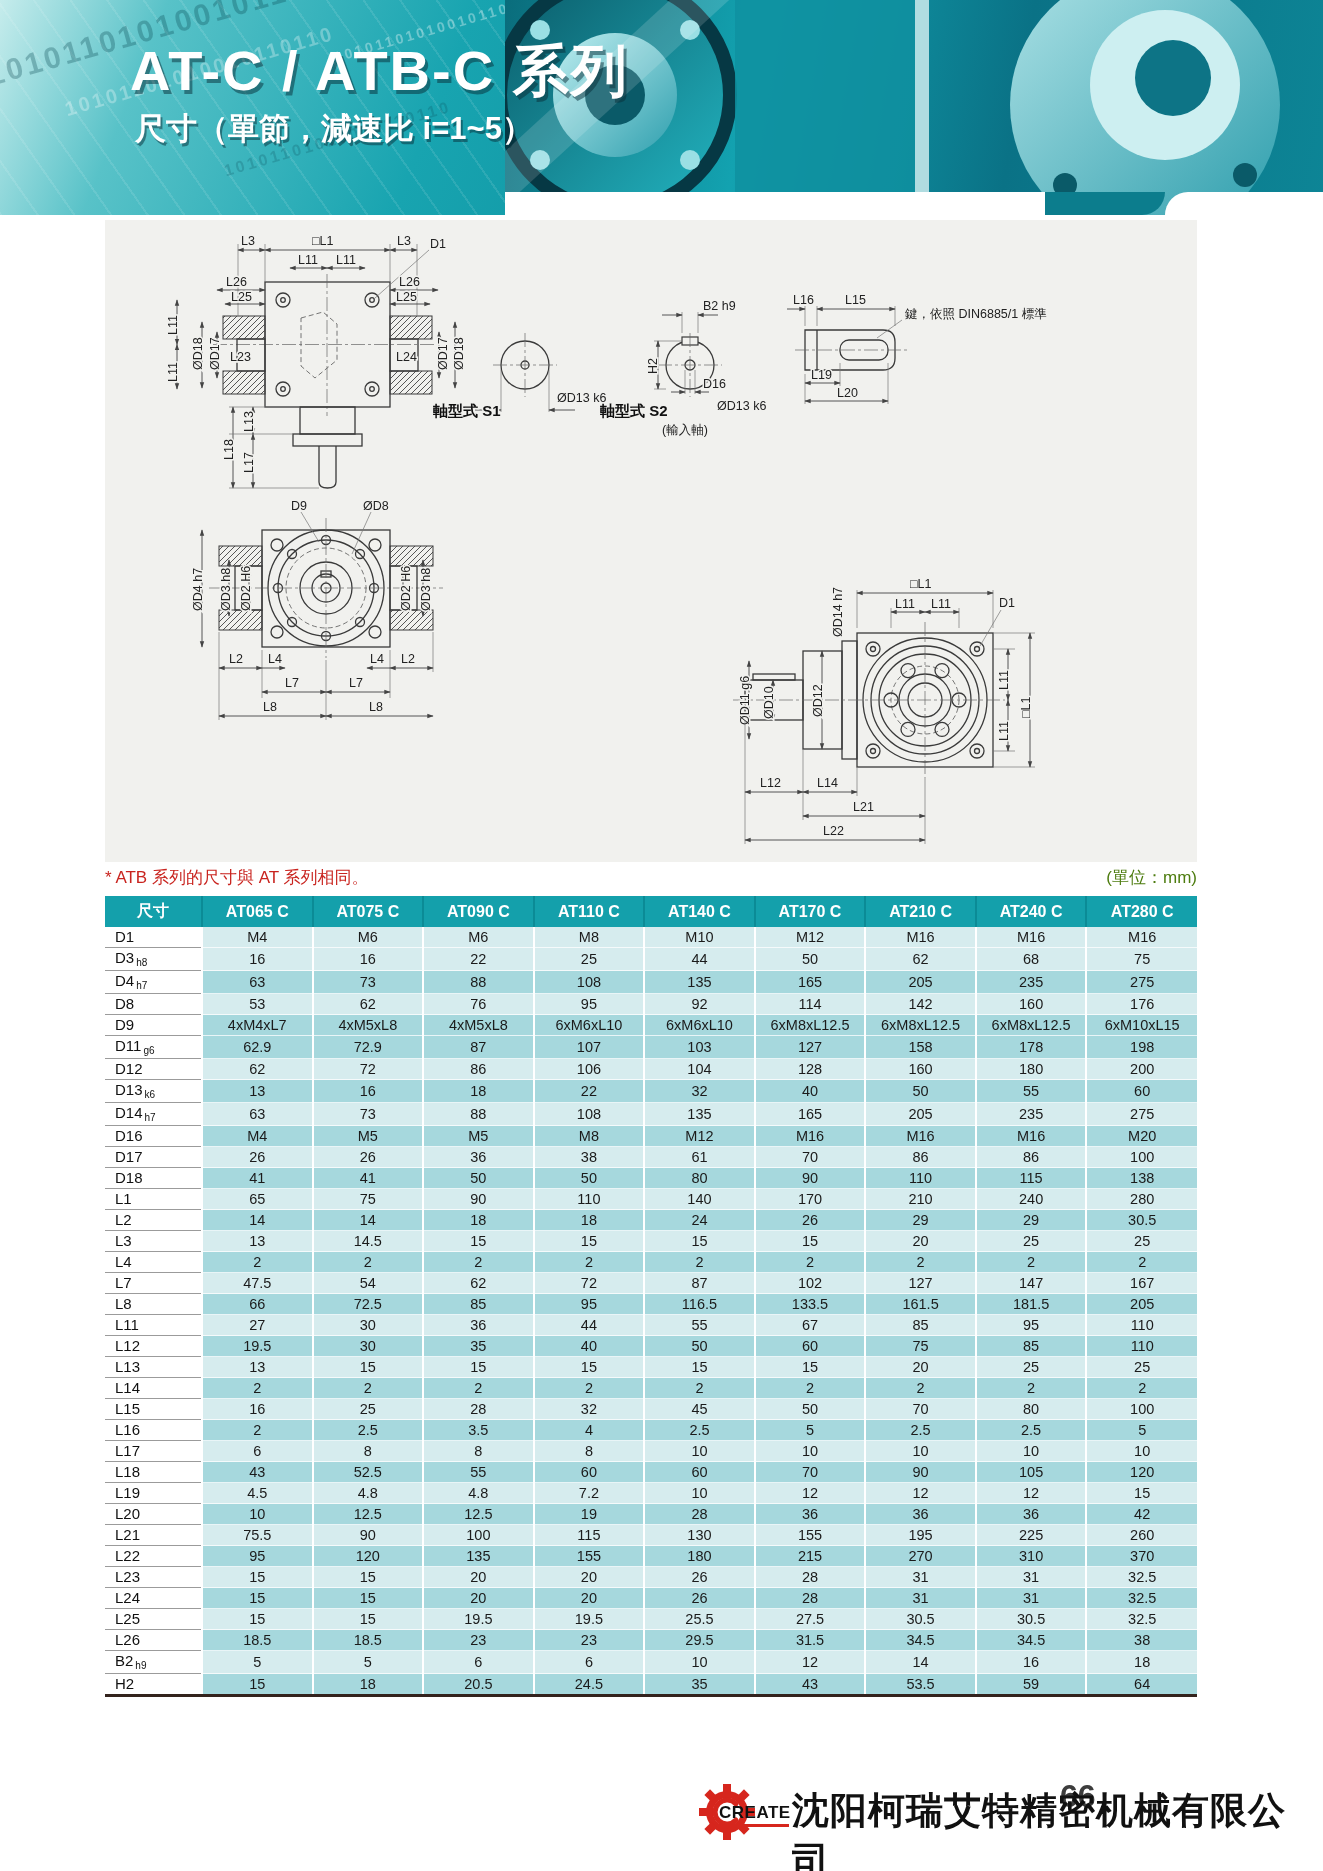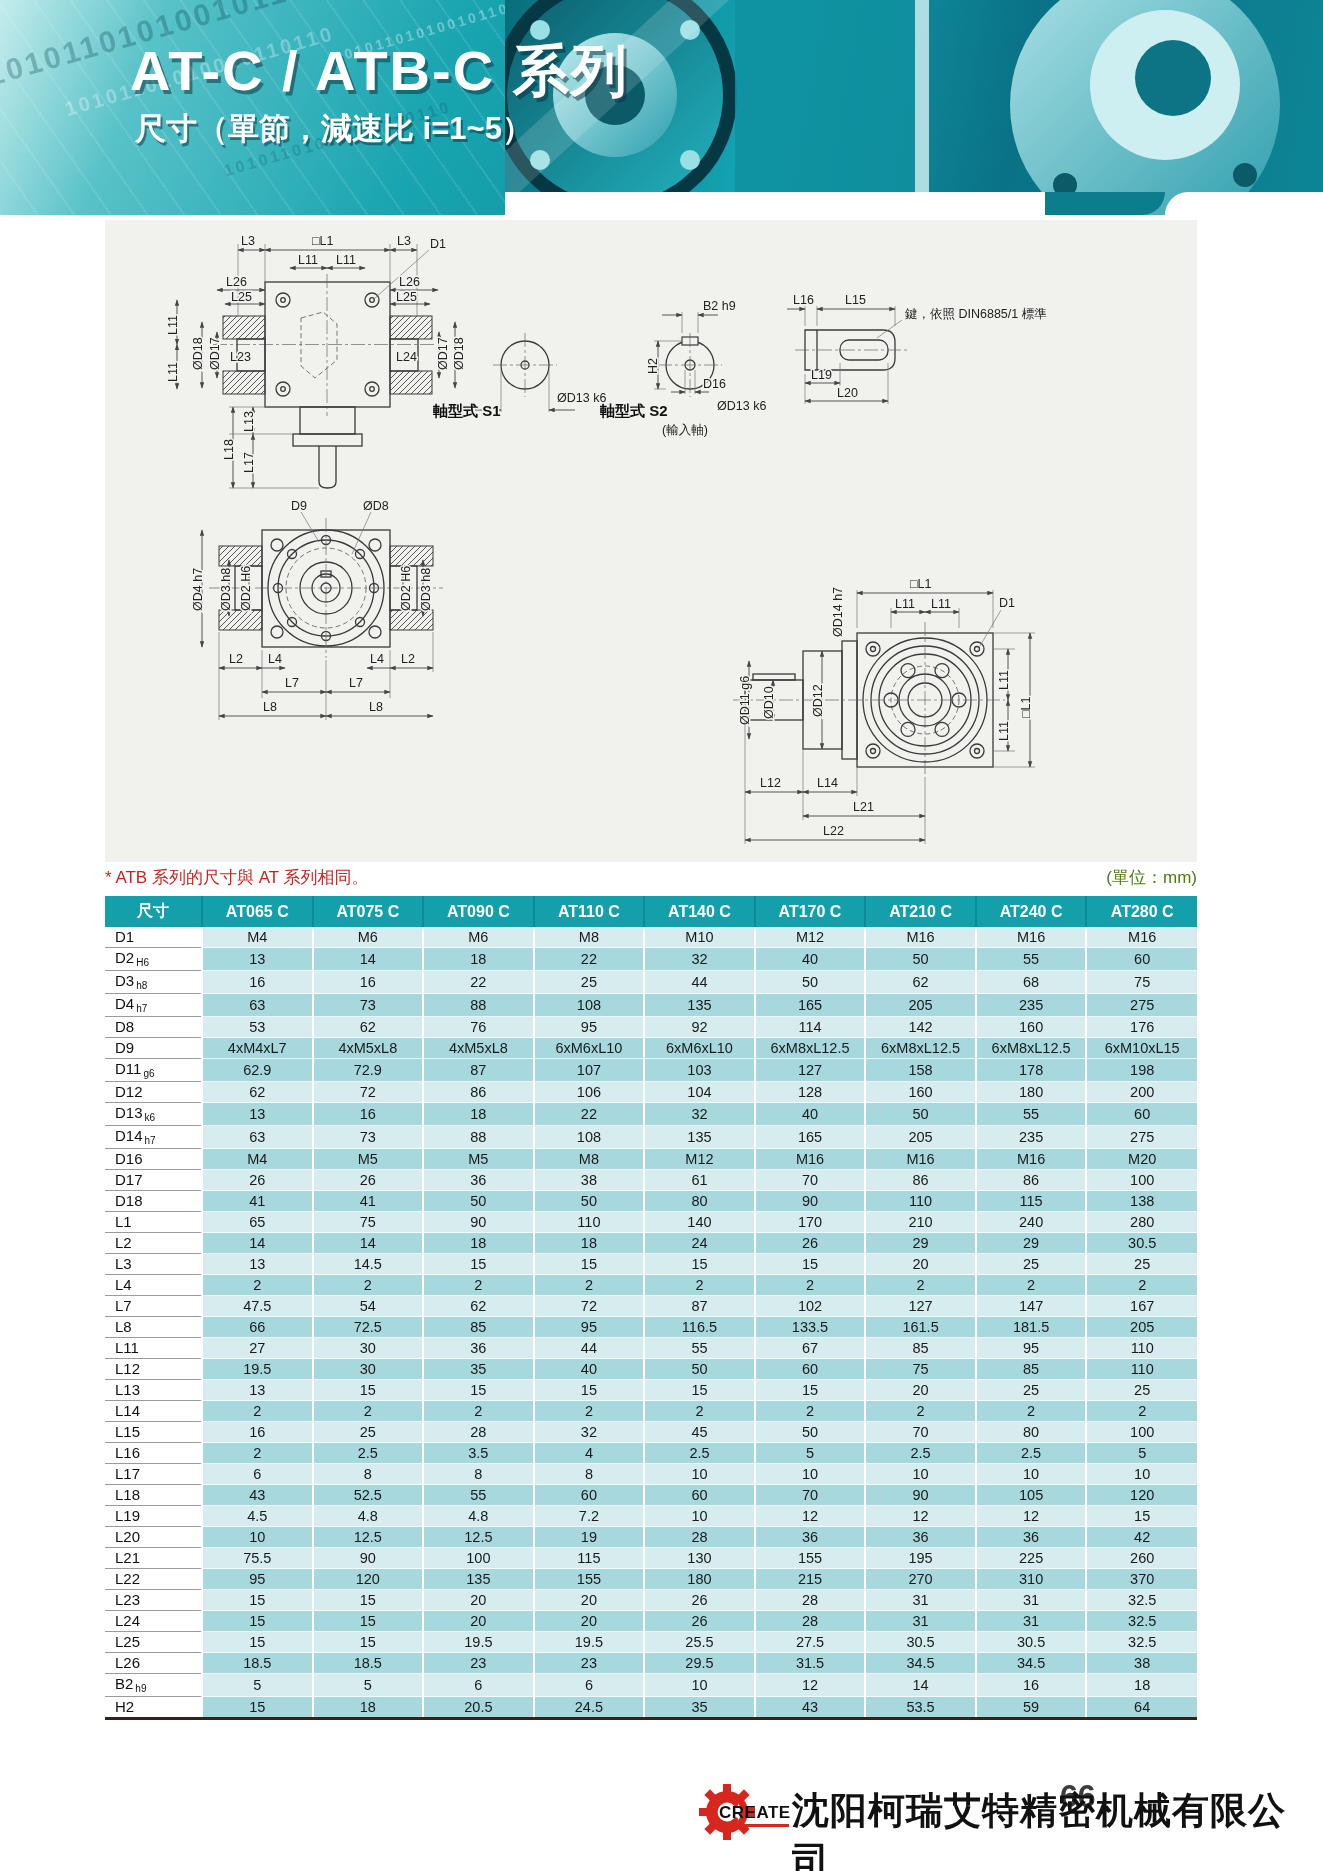--- a/index.html
+++ b/index.html
@@ -441,32 +441,20 @@
         <td>M4</td>
         <td>M6</td>
         <td>M6</td>
         <td>M8</td>
         <td>M10</td>
         <td>M12</td>
         <td>M16</td>
         <td>M16</td>
         <td>M16</td>
       </tr>
-      <tr class="odd">
-        <th>D2<span class="rsub">H6</span></th>
-        <td>13</td>
-        <td>14</td>
-        <td>18</td>
-        <td>22</td>
-        <td>32</td>
-        <td>40</td>
-        <td>50</td>
-        <td>55</td>
-        <td>60</td>
-      </tr>
       <tr class="even">
         <th>D3<span class="rsub">h8</span></th>
         <td>16</td>
         <td>16</td>
         <td>22</td>
         <td>25</td>
         <td>44</td>
         <td>50</td>
         <td>62</td>
         <td>68</td>

